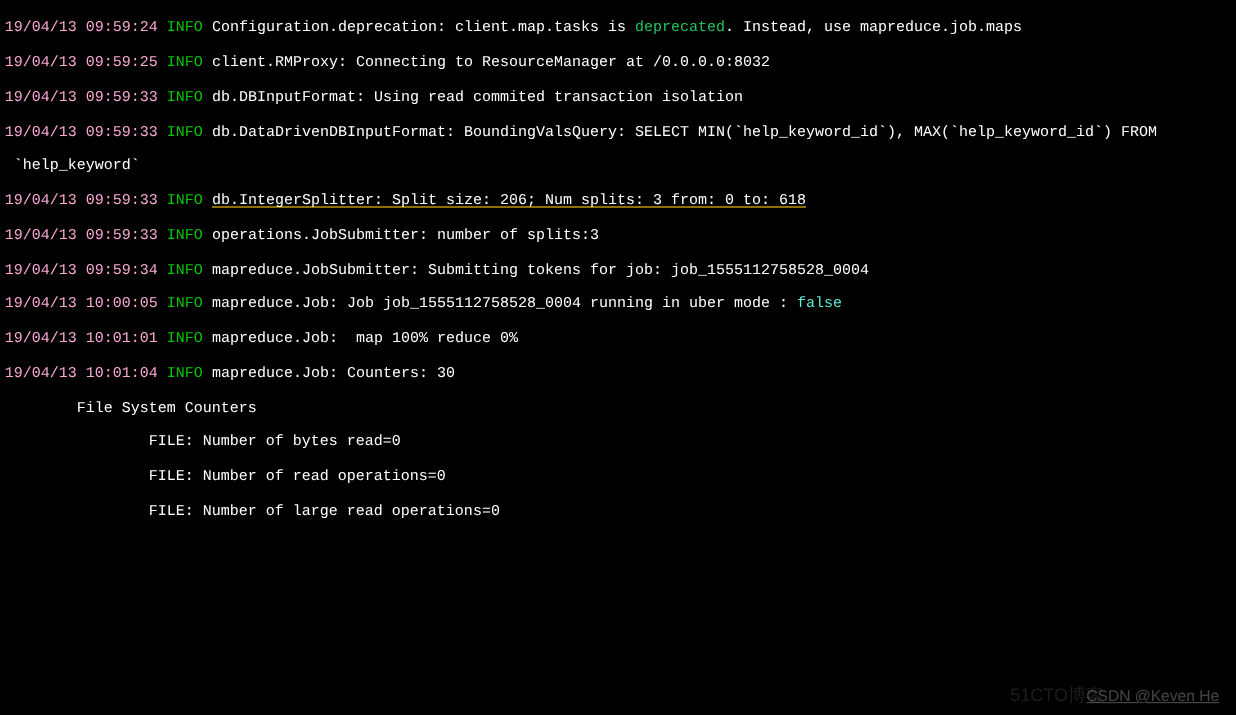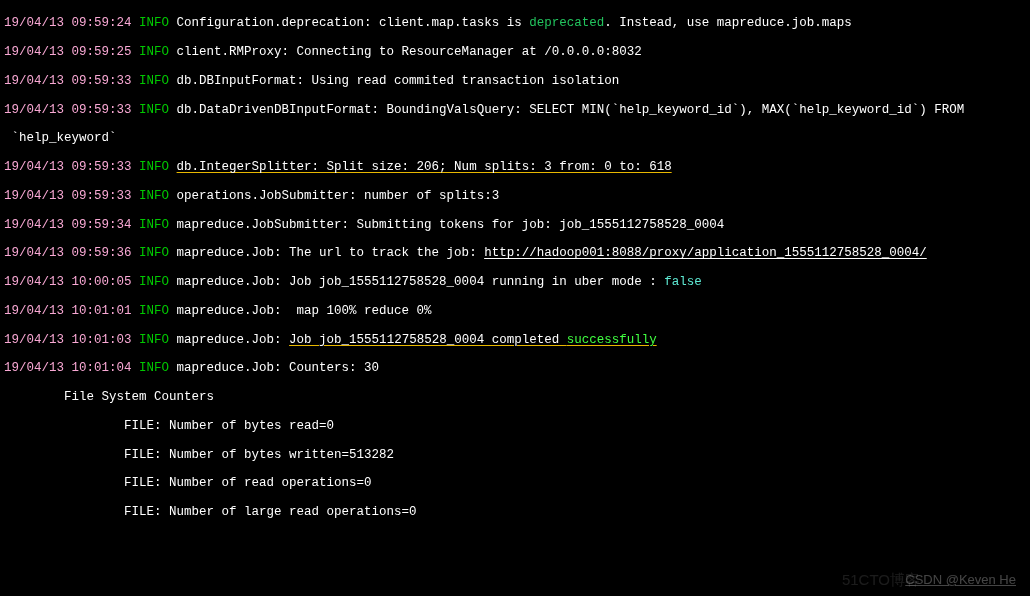--- a/index.html
+++ b/index.html
@@ -43,28 +43,25 @@
 
 <div class="term">
 <span class="row"><span class="ts">19/04/13 09:59:24</span> <span class="info">INFO</span> <span>Configuration.deprecation: client.map.tasks is </span><span class="warn">deprecated</span><span>. Instead, use mapreduce.job.maps</span></span>
 <span class="row"><span class="ts">19/04/13 09:59:25</span> <span class="info">INFO</span> <span>client.RMProxy: Connecting to ResourceManager at /0.0.0.0:8032</span></span>
 <span class="row"><span class="ts">19/04/13 09:59:33</span> <span class="info">INFO</span> <span>db.DBInputFormat: Using read commited transaction isolation</span></span>
 <span class="row"><span class="ts">19/04/13 09:59:33</span> <span class="info">INFO</span> <span>db.DataDrivenDBInputFormat: BoundingValsQuery: SELECT MIN(`help_keyword_id`), MAX(`help_keyword_id`) FROM</span></span>
 <span class="row"><span> `help_keyword`</span></span>
 <span class="row"><span class="ts">19/04/13 09:59:33</span> <span class="info">INFO</span> <span class="ul">db.IntegerSplitter: Split size: 206; Num splits: 3 from: 0 to: 618</span></span>
 <span class="row"><span class="ts">19/04/13 09:59:33</span> <span class="info">INFO</span> <span>operations.JobSubmitter: number of splits:3</span></span>
 <span class="row"><span class="ts">19/04/13 09:59:34</span> <span class="info">INFO</span> <span>mapreduce.JobSubmitter: Submitting tokens for job: job_1555112758528_0004</span></span>
-<span class="row"><span class="ts">19/04/13 09:59:36</span> <span class="info">INFO</span> <span>mapreduce.Job: The url to track the job: </span><span class="ul-w">http://hadoop001:8088/proxy/application_1555112758528_0004/</span></span>
 <span class="row"><span class="ts">19/04/13 10:00:05</span> <span class="info">INFO</span> <span>mapreduce.Job: Job job_1555112758528_0004 running in uber mode : </span><span class="false">false</span></span>
 <span class="row"><span class="ts">19/04/13 10:01:01</span> <span class="info">INFO</span> <span>mapreduce.Job:  map 100% reduce 0%</span></span>
-<span class="row"><span class="ts">19/04/13 10:01:03</span> <span class="info">INFO</span> <span>mapreduce.Job: </span><span class="ul">Job job_1555112758528_0004 completed </span><span class="succ ul">successfully</span></span>
 <span class="row"><span class="ts">19/04/13 10:01:04</span> <span class="info">INFO</span> <span>mapreduce.Job: Counters: 30</span></span>
 <span class="row">        File System Counters</span>
 <span class="row">                FILE: Number of bytes read=0</span>
-<span class="row">                FILE: Number of bytes written=513282</span>
 <span class="row">                FILE: Number of read operations=0</span>
 <span class="row">                FILE: Number of large read operations=0</span>
 
 
 
 
 
 
 
 

